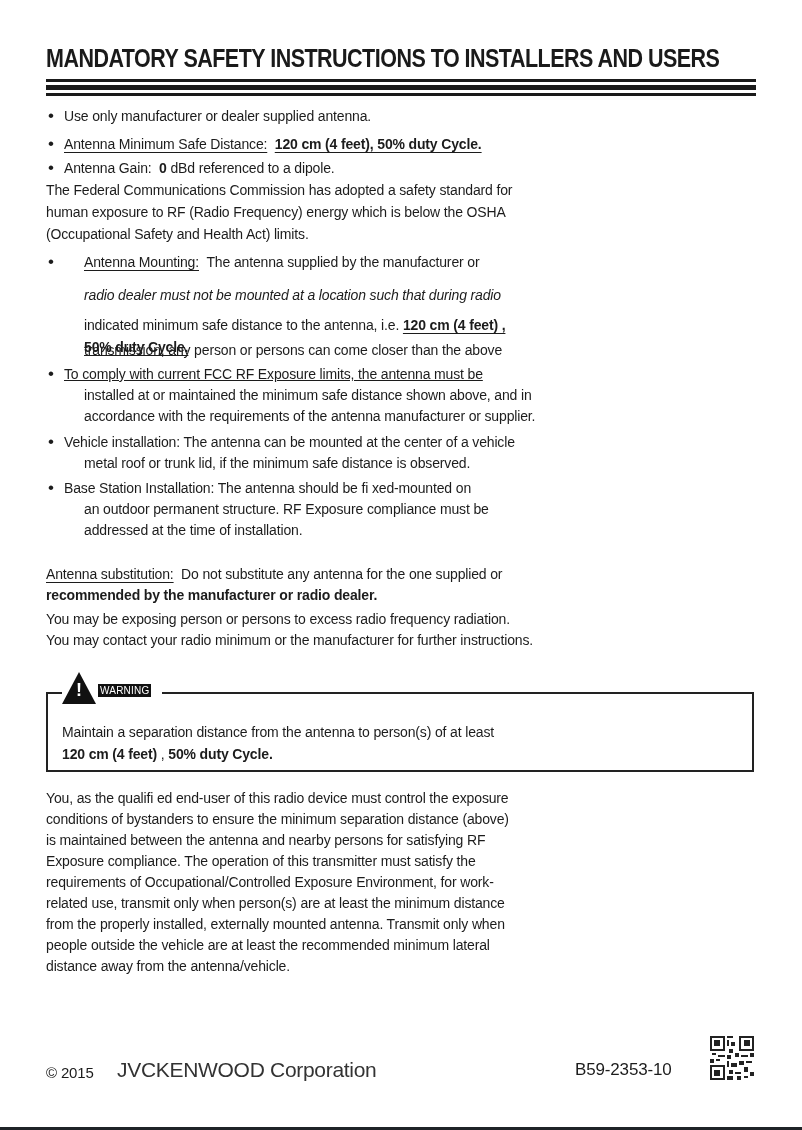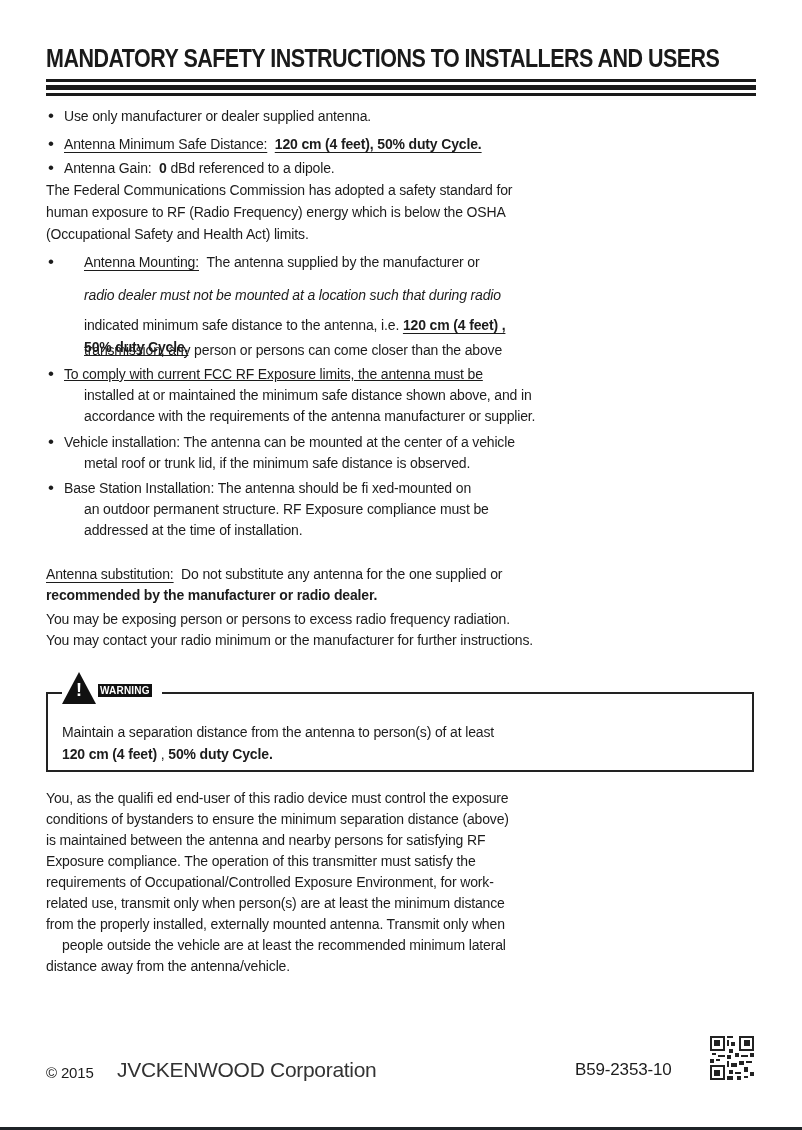--- a/index.html
+++ b/index.html
@@ -9,21 +9,21 @@
          font-size:25px;letter-spacing:-0.6px;transform:scaleX(0.86);transform-origin:left top;white-space:nowrap;color:#1a1a1a;}
   .rule{position:absolute;left:46px;width:710px;background:#1a1a1a;}
   .txt{position:absolute;font-size:14px;line-height:21.5px;white-space:nowrap;letter-spacing:-0.15px;}
   .b{font-weight:bold;}
   .u{text-decoration:underline;text-underline-offset:3px;}
   .bullet{position:absolute;font-size:17px;}
   .warnbox{position:absolute;left:46px;top:692px;width:708px;height:80px;border:2px solid #222;box-sizing:border-box;}
   .warn-icon{position:absolute;left:62px;top:672px;width:100px;height:34px;background:#fff;}
   .tri{position:absolute;left:0;top:0;width:0;height:0;border-left:17px solid transparent;border-right:17px solid transparent;border-bottom:32px solid #111;}
   .tri-ex{position:absolute;left:14px;top:8px;color:#fff;font-weight:bold;font-size:18px;font-family:"Liberation Sans",sans-serif;}
-  .warn-label{position:absolute;left:36px;top:12px;background:#111;color:#fff;font-size:10px;font-weight:bold;padding:1px 2px;letter-spacing:0.2px;}
+  .warn-label{position:absolute;left:36px;top:12px;background:#111;color:#fff;font-size:10px;font-weight:normal;padding:1px 2px;letter-spacing:0.2px;}
   .qr{position:absolute;left:710px;top:1036px;width:44px;height:44px;}
   .bottombar{position:absolute;left:0;top:1127px;width:802px;height:3px;background:#1f2327;}
 </style>
 </head>
 <body>
 
 <div class="title">MANDATORY SAFETY INSTRUCTIONS TO INSTALLERS AND USERS</div>
 <div class="rule" style="top:79px;height:3px;"></div>
 <div class="rule" style="top:85px;height:5px;"></div>
 <div class="rule" style="top:93px;height:3px;"></div>
@@ -88,21 +88,21 @@
   <span class="b">120 cm (4 feet)</span><span> , </span><span class="b">50% duty Cycle.</span>
 </div>
 
 <div class="txt" style="left:46px;top:788px;">You, as the qualifi ed end-user of this radio device must control the exposure</div>
 <div class="txt" style="left:46px;top:809px;">conditions of bystanders to ensure the minimum separation distance (above)</div>
 <div class="txt" style="left:46px;top:830px;">is maintained between the antenna and nearby persons for satisfying RF</div>
 <div class="txt" style="left:46px;top:851px;">Exposure compliance.  The operation of this transmitter must satisfy the</div>
 <div class="txt" style="left:46px;top:872px;">requirements of Occupational/Controlled Exposure Environment, for work-</div>
 <div class="txt" style="left:46px;top:893px;">related use, transmit only when person(s) are at least the minimum distance</div>
 <div class="txt" style="left:46px;top:914px;">from the properly installed, externally mounted antenna.  Transmit only when</div>
-<div class="txt" style="left:46px;top:935px;margin-left:16px;">people outside the vehicle are at least the recommended minimum lateral</div>
+<div class="txt" style="left:46px;top:935px;">people outside the vehicle are at least the recommended minimum lateral</div>
 <div class="txt" style="left:46px;top:956px;">distance away from the antenna/vehicle.</div>
 
 <div class="txt" style="left:46px;top:1062px;font-size:15px;">© 2015</div>
 <div class="txt" style="left:117px;top:1059px;font-size:21px;letter-spacing:-0.3px;color:#333;">JVCKENWOOD Corporation</div>
 <div class="txt" style="left:575px;top:1059px;font-size:17px;">B59-2353-10</div>
 <svg class="qr" viewBox="0 0 21 21" shape-rendering="crispEdges">
   <rect x="0" y="0" width="7" height="7" fill="#222"></rect>
     <rect x="1" y="1" width="5" height="5" fill="#fff"></rect>
     <rect x="2" y="2" width="3" height="3" fill="#222"></rect>
   <rect x="14" y="0" width="7" height="7" fill="#222"></rect>

